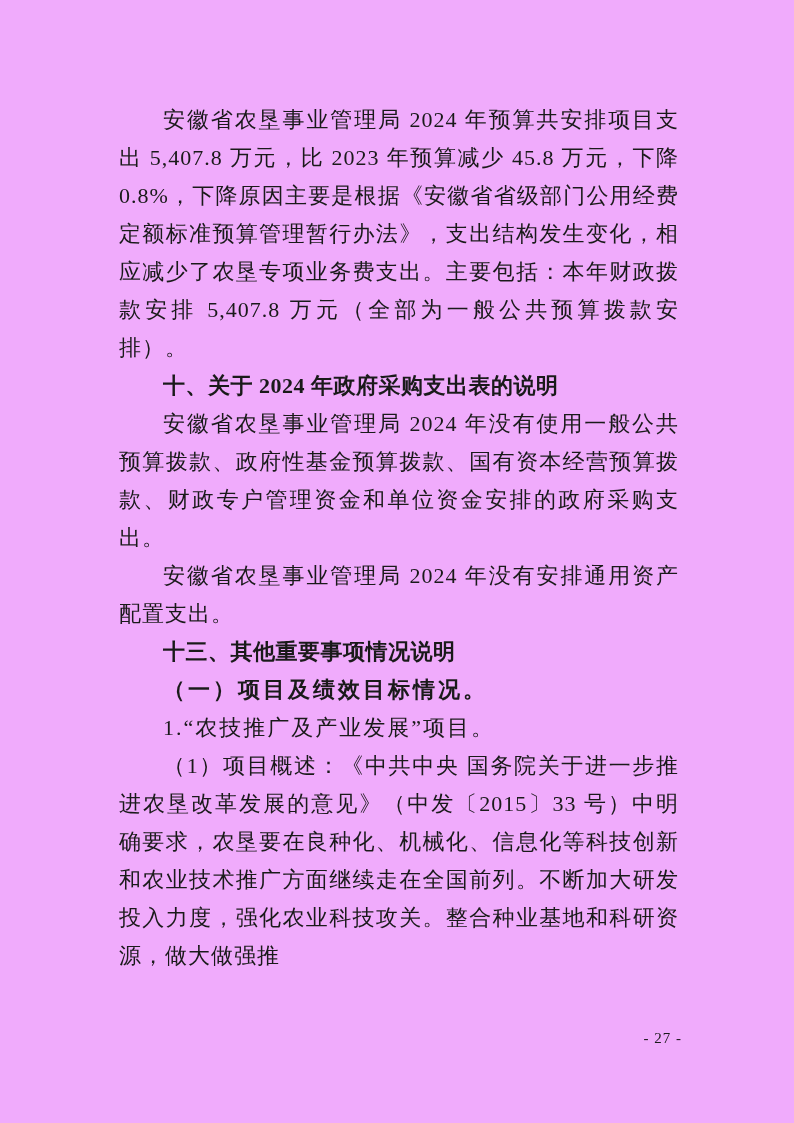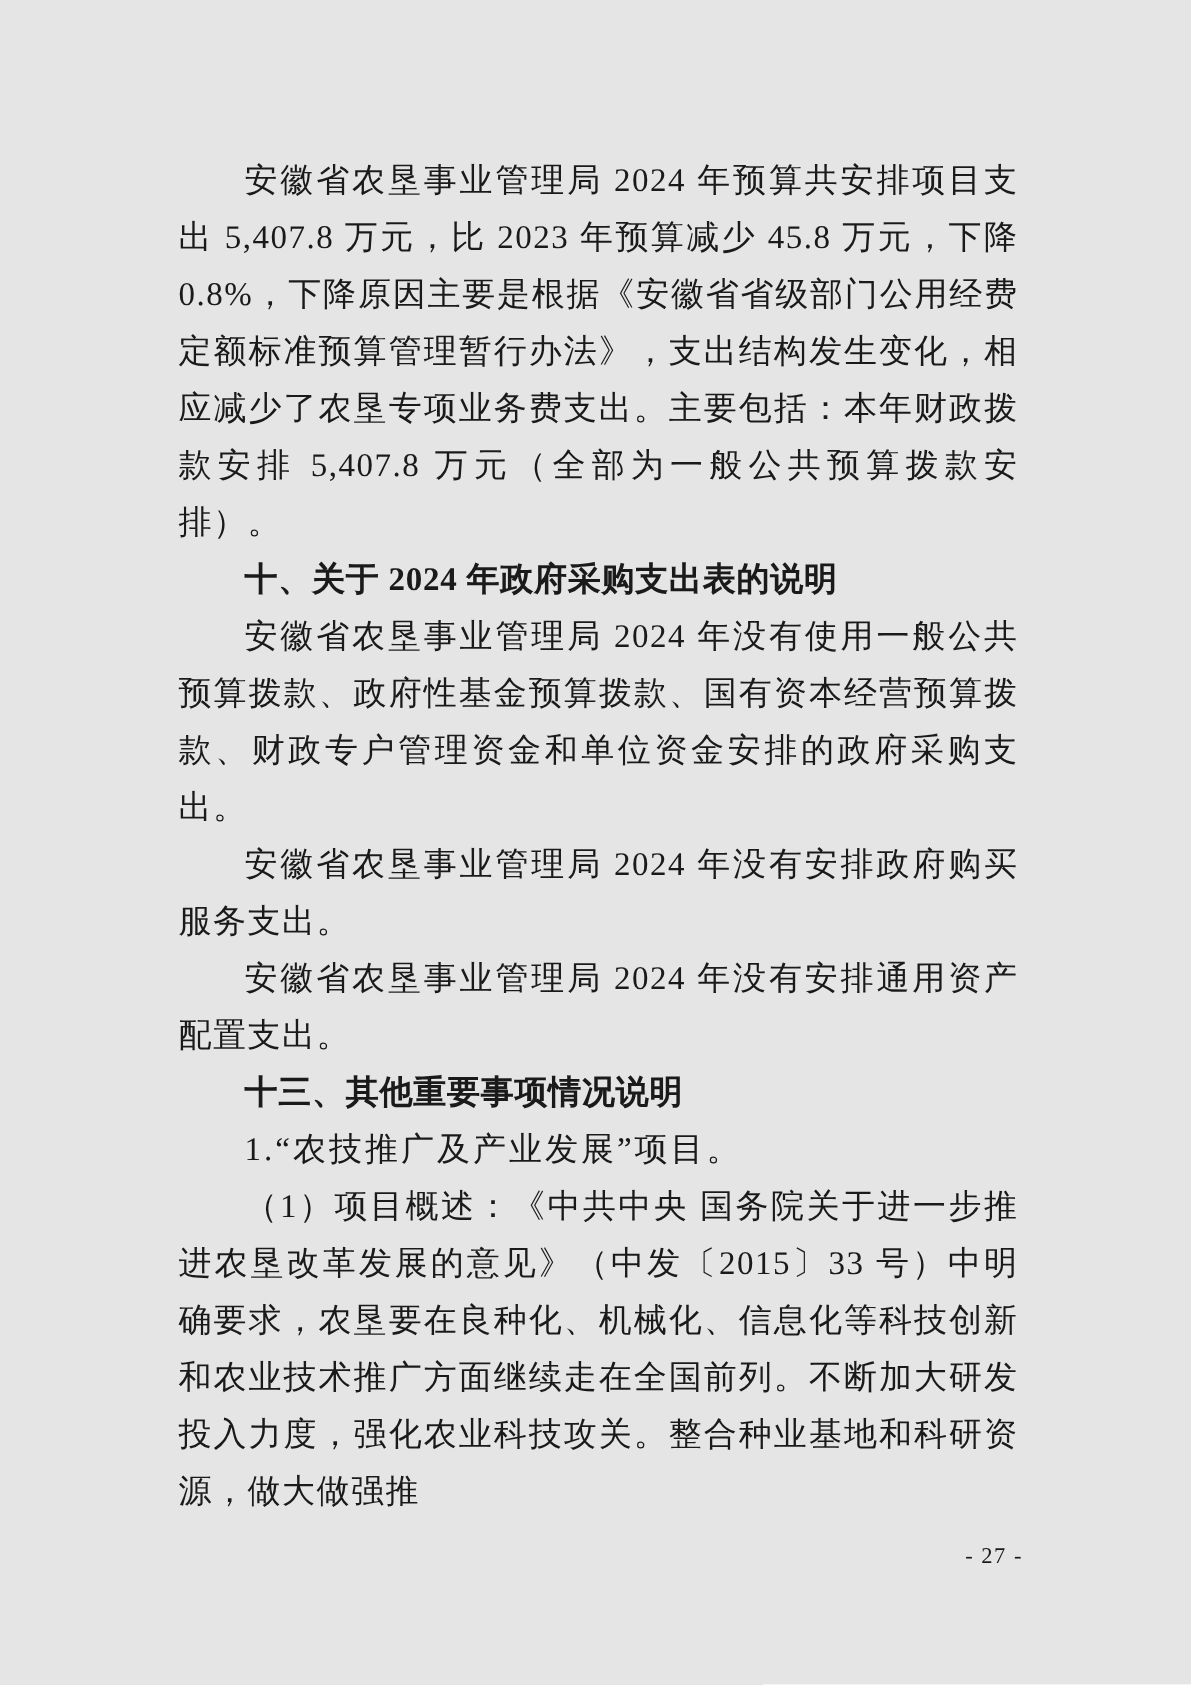--- a/index.html
+++ b/index.html
@@ -4,21 +4,21 @@
 <style>
   html, body {
     margin: 0;
     padding: 0;
     background: #ffffff;
   }
   .page {
     position: relative;
     width: 794px;
     height: 1123px;
-    background: #e5e5e5;
+    background: #f0abfc;
     margin: 0 auto;
     overflow: hidden;
     color: #1a1a1a;
     font-family: "Liberation Serif", "DejaVu Serif", serif;
   }
   .content {
     position: absolute;
     left: 119px;
     top: 101px;
     width: 560px;
@@ -60,20 +60,20 @@
   }
 </style>
 </head>
 <body>
 
 <div class="page">
   <div class="content">
       <p class="para body">安徽省农垦事业管理局 2024 年预算共安排项目支出 5,407.8 万元，比 2023 年预算减少 45.8 万元，下降 0.8%，下降原因主要是根据《安徽省省级部门公用经费定额标准预算管理暂行办法》，支出结构发生变化，相应减少了农垦专项业务费支出。主要包括：本年财政拨款安排 5,407.8 万元（全部为一般公共预算拨款安排）。</p>
       <p class="para heading-hei">十、关于 2024 年政府采购支出表的说明</p>
       <p class="para body">安徽省农垦事业管理局 2024 年没有使用一般公共预算拨款、政府性基金预算拨款、国有资本经营预算拨款、财政专户管理资金和单位资金安排的政府采购支出。</p>
-      <p class="para body">安徽省农垦事业管理局 2024 年没有安排政府购买服务支出。</p>
       <p class="para body">安徽省农垦事业管理局 2024 年没有安排通用资产配置支出。</p>
       <p class="para heading-hei">十三、其他重要事项情况说明</p>
+      <p class="para heading-kai">（一）项目及绩效目标情况。</p>
       <p class="para heading-song">1.“农技推广及产业发展”项目。</p>
       <p class="para body">（1）项目概述：《中共中央 国务院关于进一步推进农垦改革发展的意见》（中发〔2015〕33 号）中明确要求，农垦要在良种化、机械化、信息化等科技创新和农业技术推广方面继续走在全国前列。不断加大研发投入力度，强化农业科技攻关。整合种业基地和科研资源，做大做强推</p>
     </div>
   <div class="page-number">- 27 -</div>
 </div>
 
 </body></html>

